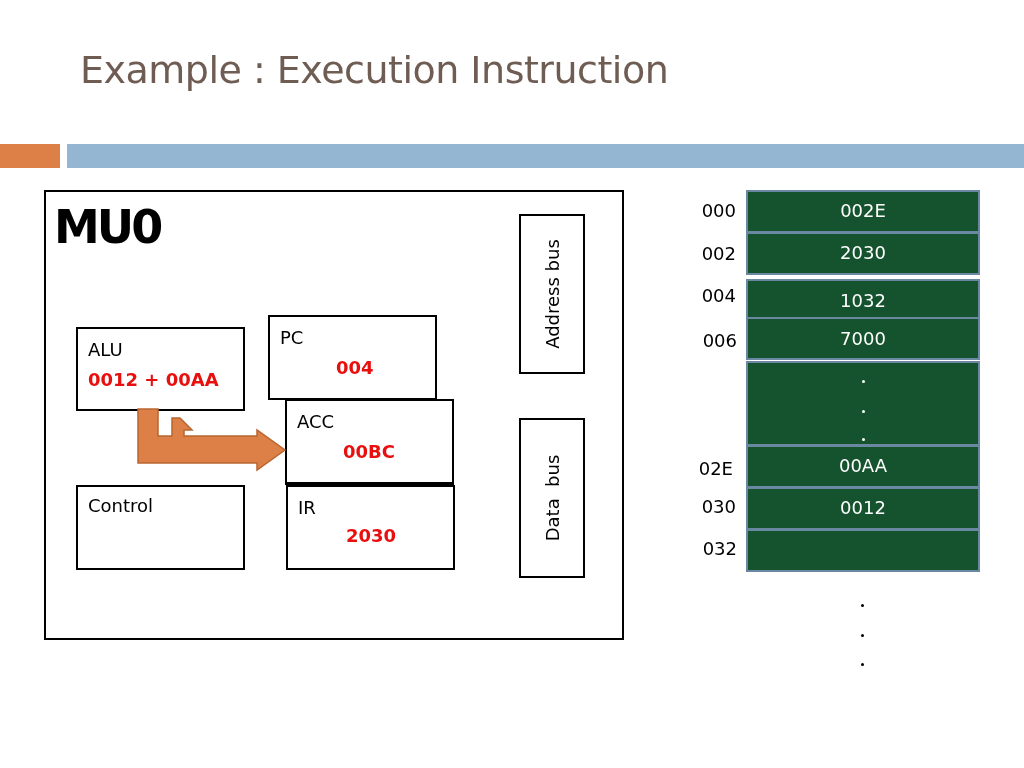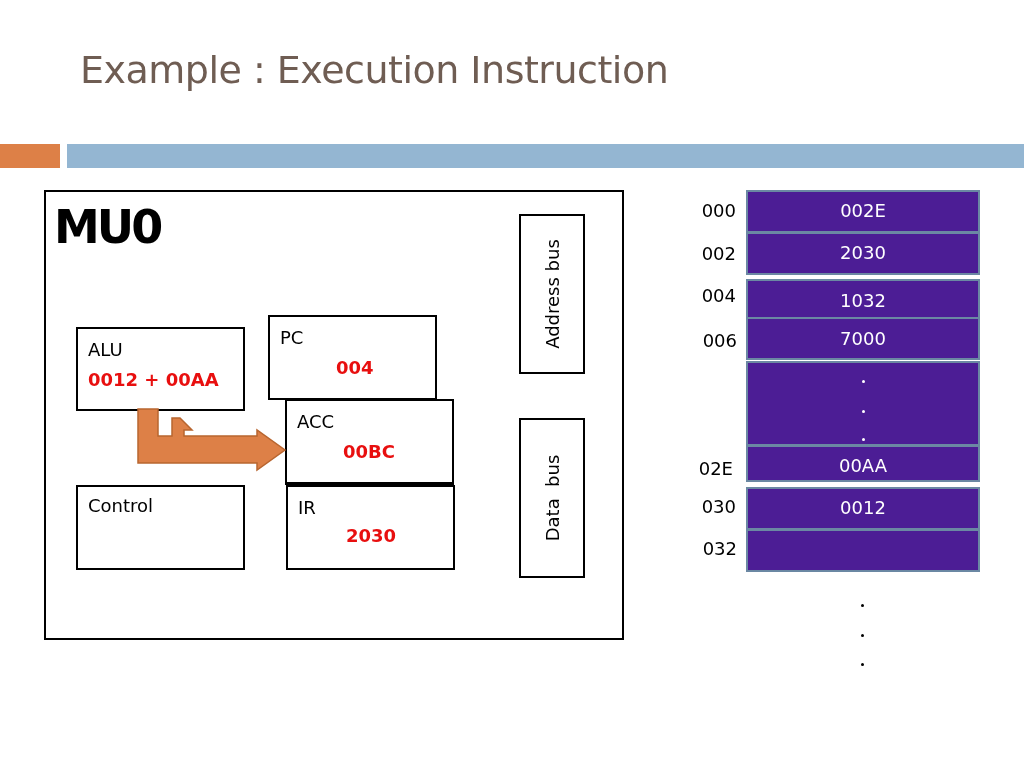--- a/index.html
+++ b/index.html
@@ -15,21 +15,21 @@
                font-family:"DejaVu Sans", sans-serif; letter-spacing:-3px; }
 
   .box { position:absolute; border:2px solid #000; box-sizing:border-box; background:#fff; }
   .box-label { position:absolute; left:10px; top:8px; font-size:18px; color:#000; }
   .box-value { position:absolute; font-size:18px; font-weight:bold; color:#e80f0f; }
 
   .bus { position:absolute; border:2px solid #000; box-sizing:border-box; background:#fff; }
   .bus-text { position:absolute; left:50%; top:50%; transform:translate(-50%,-50%) rotate(-90deg);
               white-space:nowrap; font-size:18px; color:#000; }
 
-  .mem { position:absolute; left:746px; width:234px; background:#4c1d95; border:2px solid #6b88a3;
+  .mem { position:absolute; left:746px; width:234px; background:#14532d; border:2px solid #6b88a3;
          box-sizing:border-box; color:#fff; font-size:18px; text-align:center; }
   .addr { position:absolute; font-size:18px; color:#000; width:60px; text-align:right; }
   .dot { position:absolute; width:3px; height:3px; border-radius:50%; }
 </style>
 </head>
 <body>
 
 <div class="title">Example : Execution Instruction</div>
 <div class="bar-orange"></div>
 <div class="bar-blue"></div>
@@ -75,21 +75,21 @@
 
 <div class="mem" style="top:190px;height:43px;line-height:38px;">002E</div>
 <div class="mem" style="top:232px;height:43px;line-height:38px;">2030</div>
 <div class="mem" style="top:279px;height:43px;line-height:40px;">1032</div>
 <div class="mem" style="top:317px;height:43px;line-height:40px;">7000</div>
 <div class="mem" style="top:361px;height:85px;">
   <span class="dot" style="left:114px;top:17px;background:#fff;"></span>
   <span class="dot" style="left:114px;top:47px;background:#fff;"></span>
   <span class="dot" style="left:114px;top:75px;background:#fff;"></span>
 </div>
-<div class="mem" style="top:445px;height:37px;line-height:38px;">00AA</div>
+<div class="mem" style="top:445px;height:43px;line-height:38px;">00AA</div>
 <div class="mem" style="top:487px;height:43px;line-height:38px;">0012</div>
 <div class="mem" style="top:529px;height:43px;"></div>
 
 <div class="addr" style="left:676px;top:200px;">000</div>
 <div class="addr" style="left:676px;top:243px;">002</div>
 <div class="addr" style="left:676px;top:285px;">004</div>
 <div class="addr" style="left:677px;top:330px;">006</div>
 <div class="addr" style="left:673px;top:458px;">02E</div>
 <div class="addr" style="left:676px;top:496px;">030</div>
 <div class="addr" style="left:677px;top:538px;">032</div>

